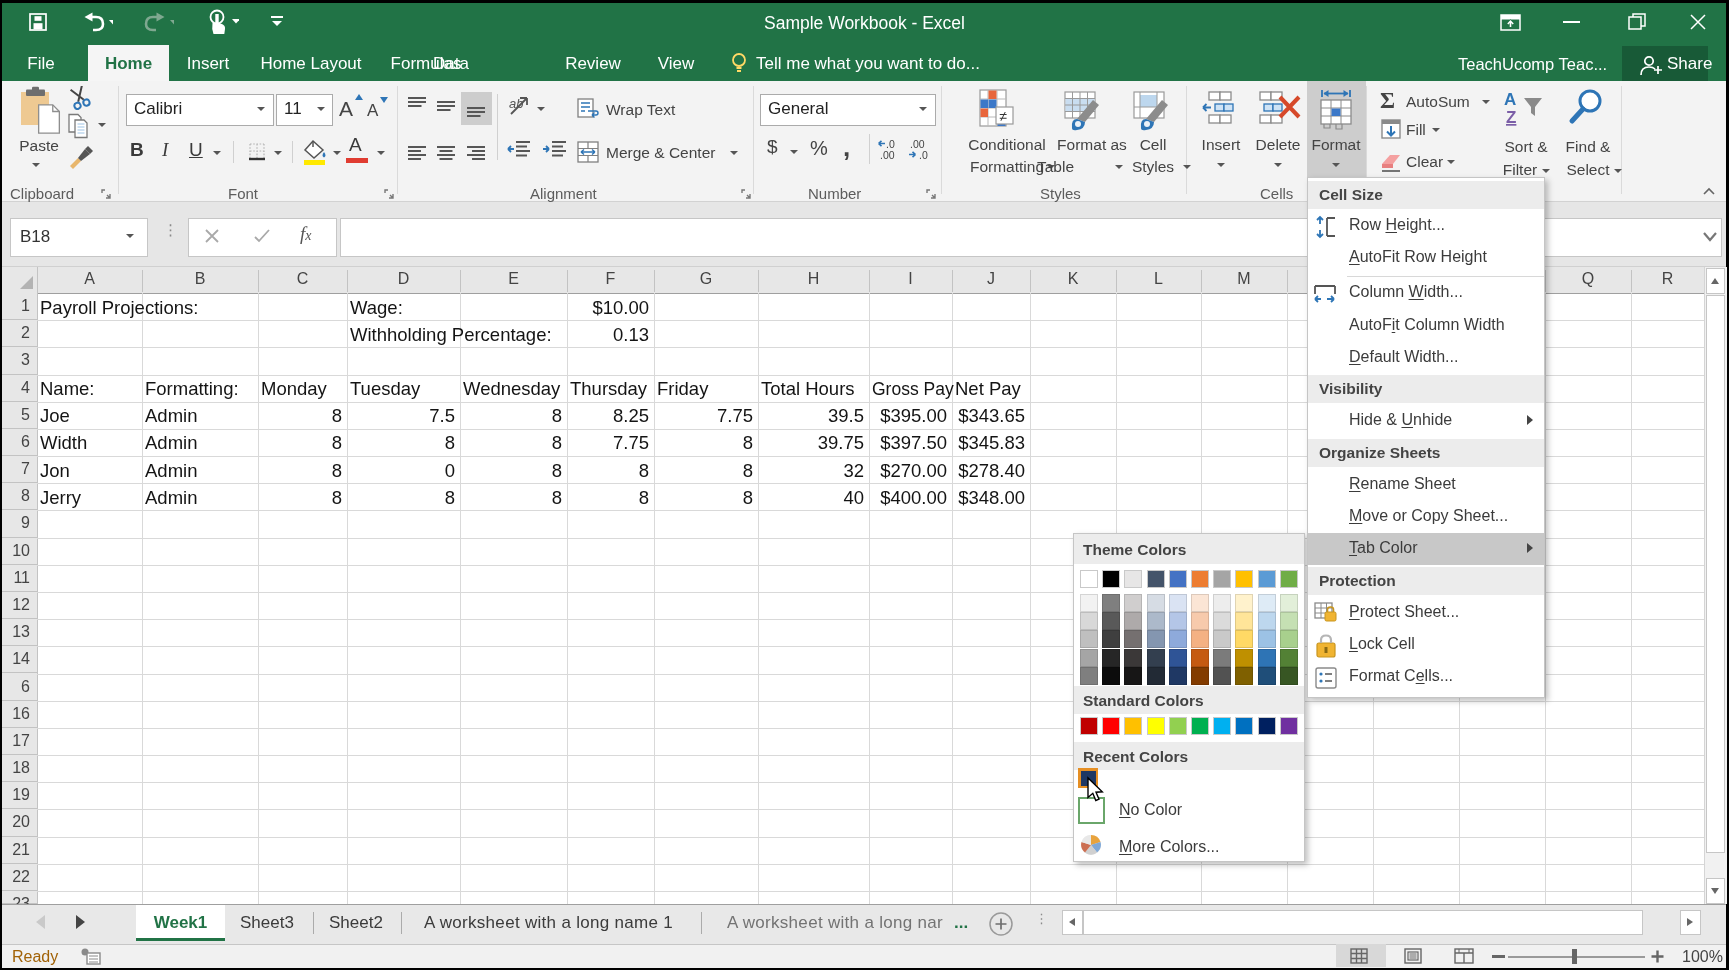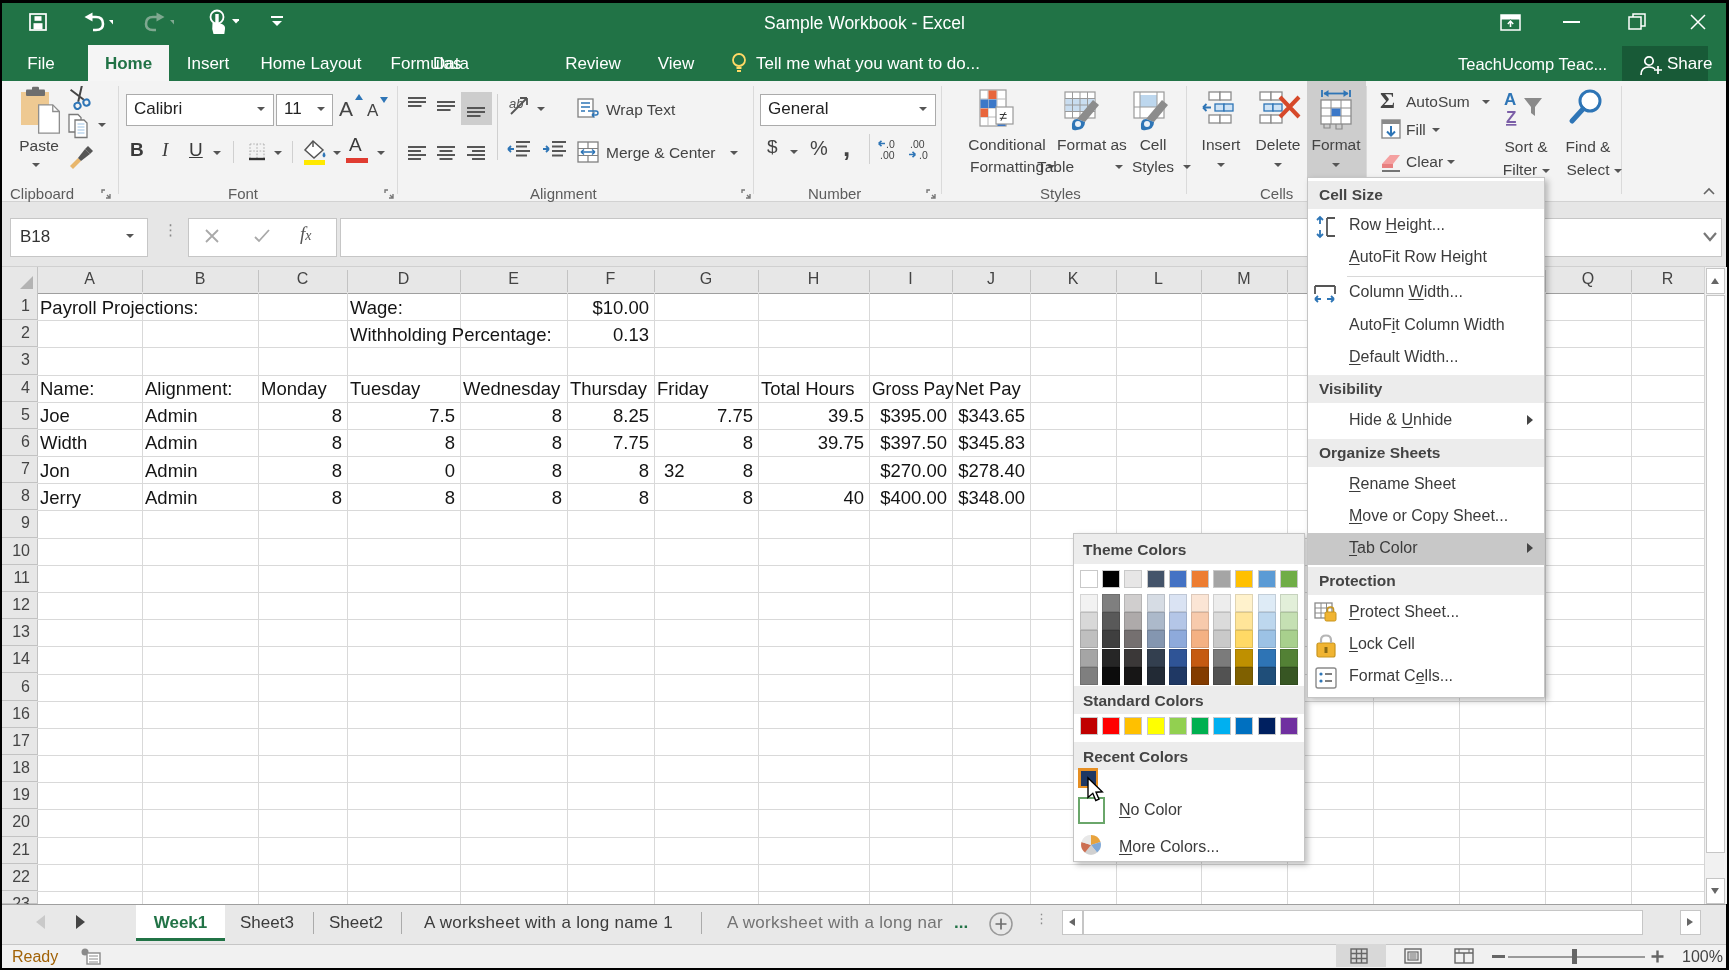--- a/index.html
+++ b/index.html
@@ -477,21 +477,21 @@
 <div class="a" style="left:37px;top:809.4px;width:1667px;height:1px;background:#d9d9d9"></div>
 <div class="a" style="left:37px;top:836.6px;width:1667px;height:1px;background:#d9d9d9"></div>
 <div class="a" style="left:37px;top:863.8px;width:1667px;height:1px;background:#d9d9d9"></div>
 <div class="a" style="left:37px;top:891.0px;width:1667px;height:1px;background:#d9d9d9"></div>
 <div class="a cell" style="left:40px;top:296.5px">Payroll Projections:</div>
 <div class="a cell" style="left:350px;top:296.5px">Wage:</div>
 <div class="a cell" style="left:449px;top:296.5px;width:200px;text-align:right">$10.00</div>
 <div class="a cell" style="left:350px;top:323.7px">Withholding Percentage:</div>
 <div class="a cell" style="left:449px;top:323.7px;width:200px;text-align:right">0.13</div>
 <div class="a cell" style="left:40px;top:378.0px">Name:</div>
-<div class="a cell" style="left:145px;top:378.0px">Alignment:</div>
+<div class="a cell" style="left:145px;top:378.0px">Formatting:</div>
 <div class="a cell" style="left:261px;top:378.0px">Monday</div>
 <div class="a cell" style="left:350px;top:378.0px">Tuesday</div>
 <div class="a cell" style="left:463px;top:378.0px">Wednesday</div>
 <div class="a cell" style="left:570px;top:378.0px">Thursday</div>
 <div class="a cell" style="left:657px;top:378.0px">Friday</div>
 <div class="a cell" style="left:761px;top:378.0px">Total Hours</div>
 <div class="a cell" style="left:955px;top:378.0px">Net Pay</div>
 <div class="a cell" style="left:872px;top:378.5px;font-size:17.5px">Gross Pay</div>
 <div class="a cell" style="left:40px;top:405.2px">Joe</div>
 <div class="a cell" style="left:145px;top:405.2px">Admin</div>
@@ -513,21 +513,21 @@
 <div class="a cell" style="left:664px;top:432.4px;width:200px;text-align:right">39.75</div>
 <div class="a cell" style="left:747px;top:432.4px;width:200px;text-align:right">$397.50</div>
 <div class="a cell" style="left:825px;top:432.4px;width:200px;text-align:right">$345.83</div>
 <div class="a cell" style="left:40px;top:459.6px">Jon</div>
 <div class="a cell" style="left:145px;top:459.6px">Admin</div>
 <div class="a cell" style="left:142px;top:459.6px;width:200px;text-align:right">8</div>
 <div class="a cell" style="left:255px;top:459.6px;width:200px;text-align:right">0</div>
 <div class="a cell" style="left:362px;top:459.6px;width:200px;text-align:right">8</div>
 <div class="a cell" style="left:449px;top:459.6px;width:200px;text-align:right">8</div>
 <div class="a cell" style="left:553px;top:459.6px;width:200px;text-align:right">8</div>
-<div class="a cell" style="left:664px;top:459.6px;width:200px;text-align:left">32</div>
+<div class="a cell" style="left:664px;top:459.6px;width:200px;text-align:right">32</div>
 <div class="a cell" style="left:747px;top:459.6px;width:200px;text-align:right">$270.00</div>
 <div class="a cell" style="left:825px;top:459.6px;width:200px;text-align:right">$278.40</div>
 <div class="a cell" style="left:40px;top:486.8px">Jerry</div>
 <div class="a cell" style="left:145px;top:486.8px">Admin</div>
 <div class="a cell" style="left:142px;top:486.8px;width:200px;text-align:right">8</div>
 <div class="a cell" style="left:255px;top:486.8px;width:200px;text-align:right">8</div>
 <div class="a cell" style="left:362px;top:486.8px;width:200px;text-align:right">8</div>
 <div class="a cell" style="left:449px;top:486.8px;width:200px;text-align:right">8</div>
 <div class="a cell" style="left:553px;top:486.8px;width:200px;text-align:right">8</div>
 <div class="a cell" style="left:664px;top:486.8px;width:200px;text-align:right">40</div>

